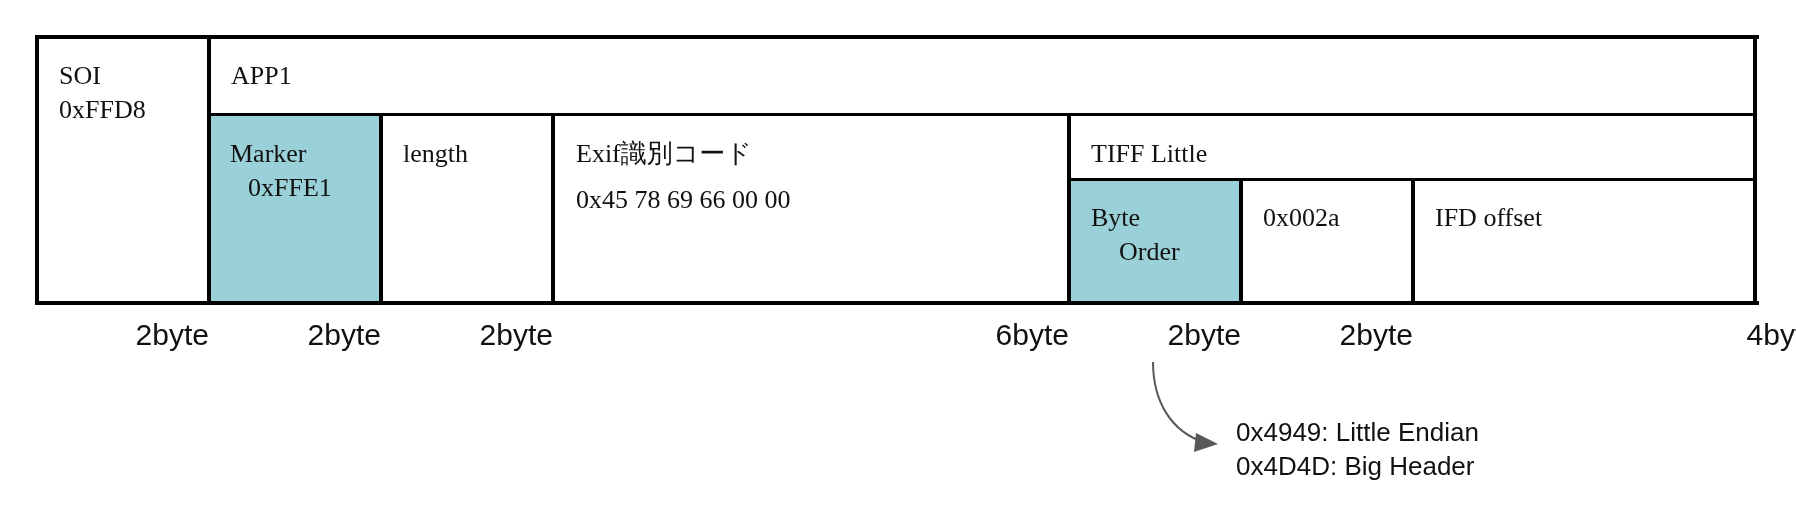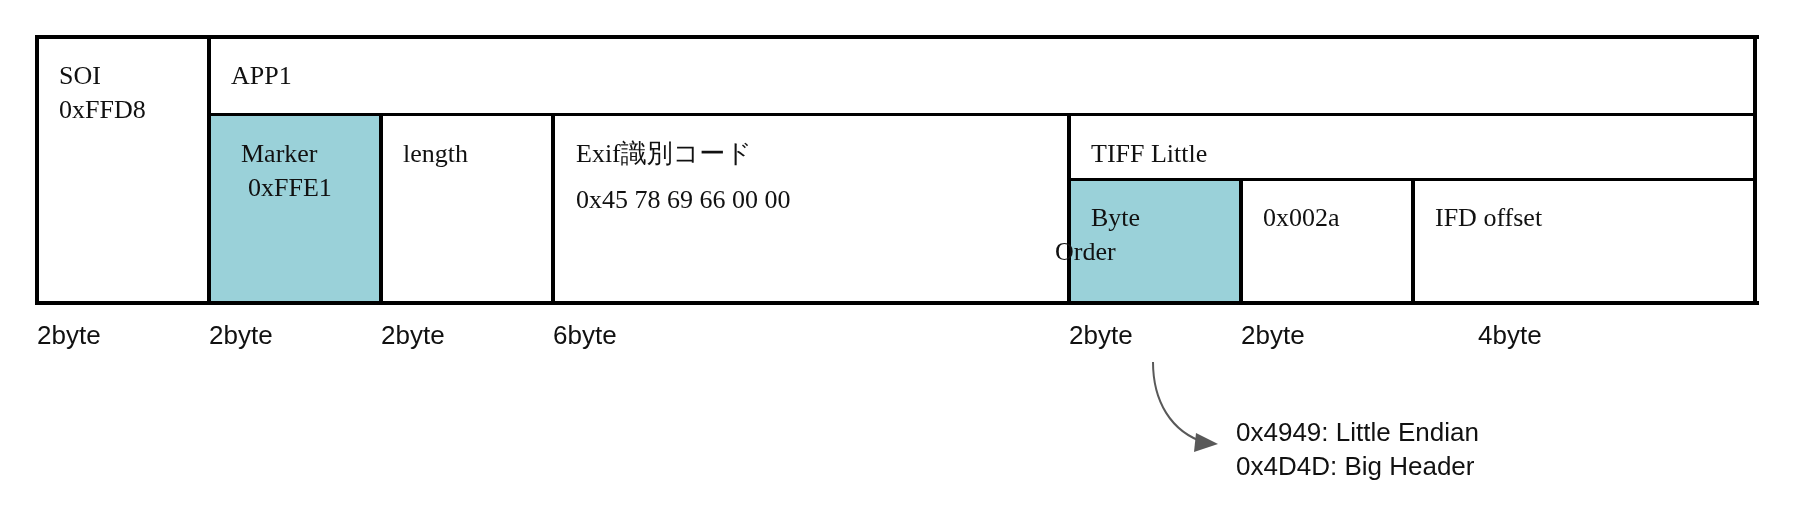--- a/index.html
+++ b/index.html
@@ -4,21 +4,21 @@
   <style>
     html, body { margin: 0; padding: 0; background: #ffffff; }
     body { width: 1796px; height: 520px; position: relative; overflow: hidden;
            font-family: "Liberation Sans", "DejaVu Sans", sans-serif; color: #111; }
     .cell { position: absolute; box-sizing: border-box; background: #ffffff; }
     .teal { background: #9ad1d9; }
     .txt { position: absolute; font-size: 26px; line-height: 34px; white-space: pre; font-family: Liberation Serif, serif; }
     .hline { position: absolute; height: 4px; background: #000; }
     .vline { position: absolute; width: 4px; background: #000; }
     .thin { height: 3px; background: #000; }
-    .byte { position: absolute; top: 318px; font-size: 26px; line-height: 34px; text-align: left; }
+    .byte { position: absolute; top: 318px; font-size: 30px; line-height: 34px; text-align: right; }
     .note { position: absolute; font-size: 26px; line-height: 34px; white-space: nowrap; }
     svg { position: absolute; left: 0; top: 0; }
   </style>
 </head>
 <body>
 
 <div class="cell" style="left:37px;top:37px;width:172px;height:267px;"></div>
 <div class="cell" style="left:209px;top:37px;width:1546px;height:78px;"></div>
 <div class="cell teal" style="left:209px;top:115px;width:172px;height:189px;"></div>
 <div class="cell" style="left:381px;top:115px;width:172px;height:189px;"></div>
@@ -39,32 +39,32 @@
 <div class="vline" style="left:551px;top:113px;height:192px;"></div>
 <div class="vline" style="left:1067px;top:113px;height:192px;"></div>
 <div class="vline" style="left:1239px;top:178px;height:127px;"></div>
 <div class="vline" style="left:1411px;top:178px;height:127px;"></div>
 
 <div class="txt" style="left:59px;top:59px;">SOI</div>
 <div class="txt" style="left:59px;top:93px;">0xFFD8</div>
 
 <div class="txt" style="left:231px;top:59px;">APP1</div>
 
-<div class="txt" style="left:241px;top:137px;">Marker</div>
+<div class="txt" style="left:230px;top:137px;">Marker</div>
 <div class="txt" style="left:248px;top:171px;">0xFFE1</div>
 
 <div class="txt" style="left:403px;top:137px;">length</div>
 
 <div class="txt" style="left:576px;top:137px;">Exif識別コード</div>
 <div class="txt" style="left:576px;top:183px;">0x45 78 69 66 00 00</div>
 
 <div class="txt" style="left:1091px;top:137px;">TIFF Little</div>
 
 <div class="txt" style="left:1091px;top:201px;">Byte</div>
-<div class="txt" style="left:1055px;top:235px;">Order</div>
+<div class="txt" style="left:1119px;top:235px;">Order</div>
 
 <div class="txt" style="left:1263px;top:201px;">0x002a</div>
 
 <div class="txt" style="left:1435px;top:201px;">IFD offset</div>
 
 <div class="byte" style="left:37px;width:172px;">2byte</div>
 <div class="byte" style="left:209px;width:172px;">2byte</div>
 <div class="byte" style="left:381px;width:172px;">2byte</div>
 <div class="byte" style="left:553px;width:516px;">6byte</div>
 <div class="byte" style="left:1069px;width:172px;">2byte</div>

